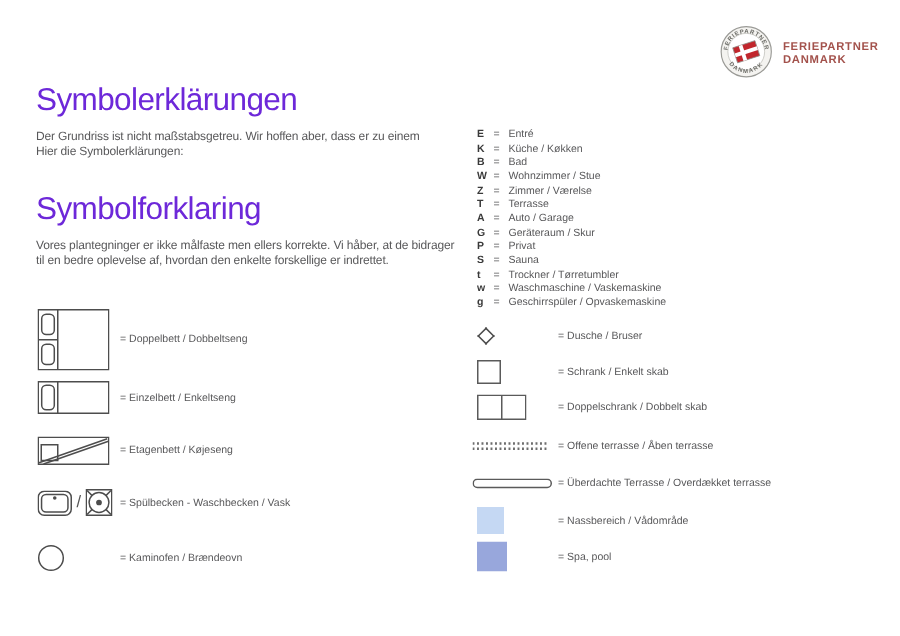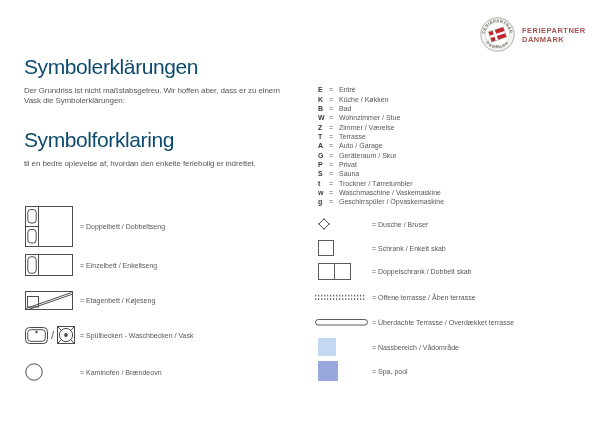--- a/index.html
+++ b/index.html
@@ -8,21 +8,21 @@
     background:#ffffff;
     font-family:"Liberation Sans",sans-serif;
     color:#58585a;
   }
   
   .logo{position:absolute;top:17px;left:480px;display:flex;align-items:center;}
   .seal{width:35px;height:35px;display:block;}
   .wordmark{margin-left:7px;font-size:7.5px;line-height:9px;letter-spacing:0.5px;color:#a3524c;font-weight:700;}
   
   .h-title{position:absolute;left:24px;margin:0;font-size:21px;line-height:24px;
-    font-weight:400;color:#0c4a6e;letter-spacing:-0.4px;white-space:nowrap;}
+    font-weight:400;color:#6d28d9;letter-spacing:-0.4px;white-space:nowrap;}
   #title-de{top:55px;}
   #title-dk{top:128px;text-align:center;}
   .para{position:absolute;left:24px;width:280px;font-size:8px;line-height:9.6px;
     color:#58585a;letter-spacing:-0.1px;}
   #para-de{top:86px;}
   #para-dk{top:159px;}
   .para div{white-space:nowrap;}
   
   .letter-key{position:absolute;left:318px;top:85px;font-size:7px;color:#58585a;}
   .letter-row{display:flex;height:9.35px;align-items:center;}
@@ -76,26 +76,27 @@
   </svg>
   <div class="wordmark">
     <div>FERIEPARTNER</div>
     <div>DANMARK</div>
   </div>
 </div>
 
 <h1 class="h-title" id="title-de">Symbolerklärungen</h1>
 <div class="para" id="para-de">
   <div>Der Grundriss ist nicht maßstabsgetreu. Wir hoffen aber, dass er zu einem</div>
-  <div>Vask die Symbolerklärungen:</div>
+  <div>Hier die Symbolerklärungen:</div>
 </div>
 
 <h1 class="h-title" id="title-dk">Symbolforklaring</h1>
 <div class="para" id="para-dk">
-  <div>til en bedre oplevelse af, hvordan den enkelte feriebolig er indrettet.</div>
+  <div>Vores plantegninger er ikke målfaste men ellers korrekte. Vi håber, at de bidrager</div>
+  <div>til en bedre oplevelse af, hvordan den enkelte forskellige er indrettet.</div>
 </div>
 
 <div class="letter-key">
   <div class="letter-row">
       <span class="letter">E</span>
       <span class="eq">=</span>
       <span class="letter-label">Entré</span>
     </div>
   <div class="letter-row">
       <span class="letter">K</span>

